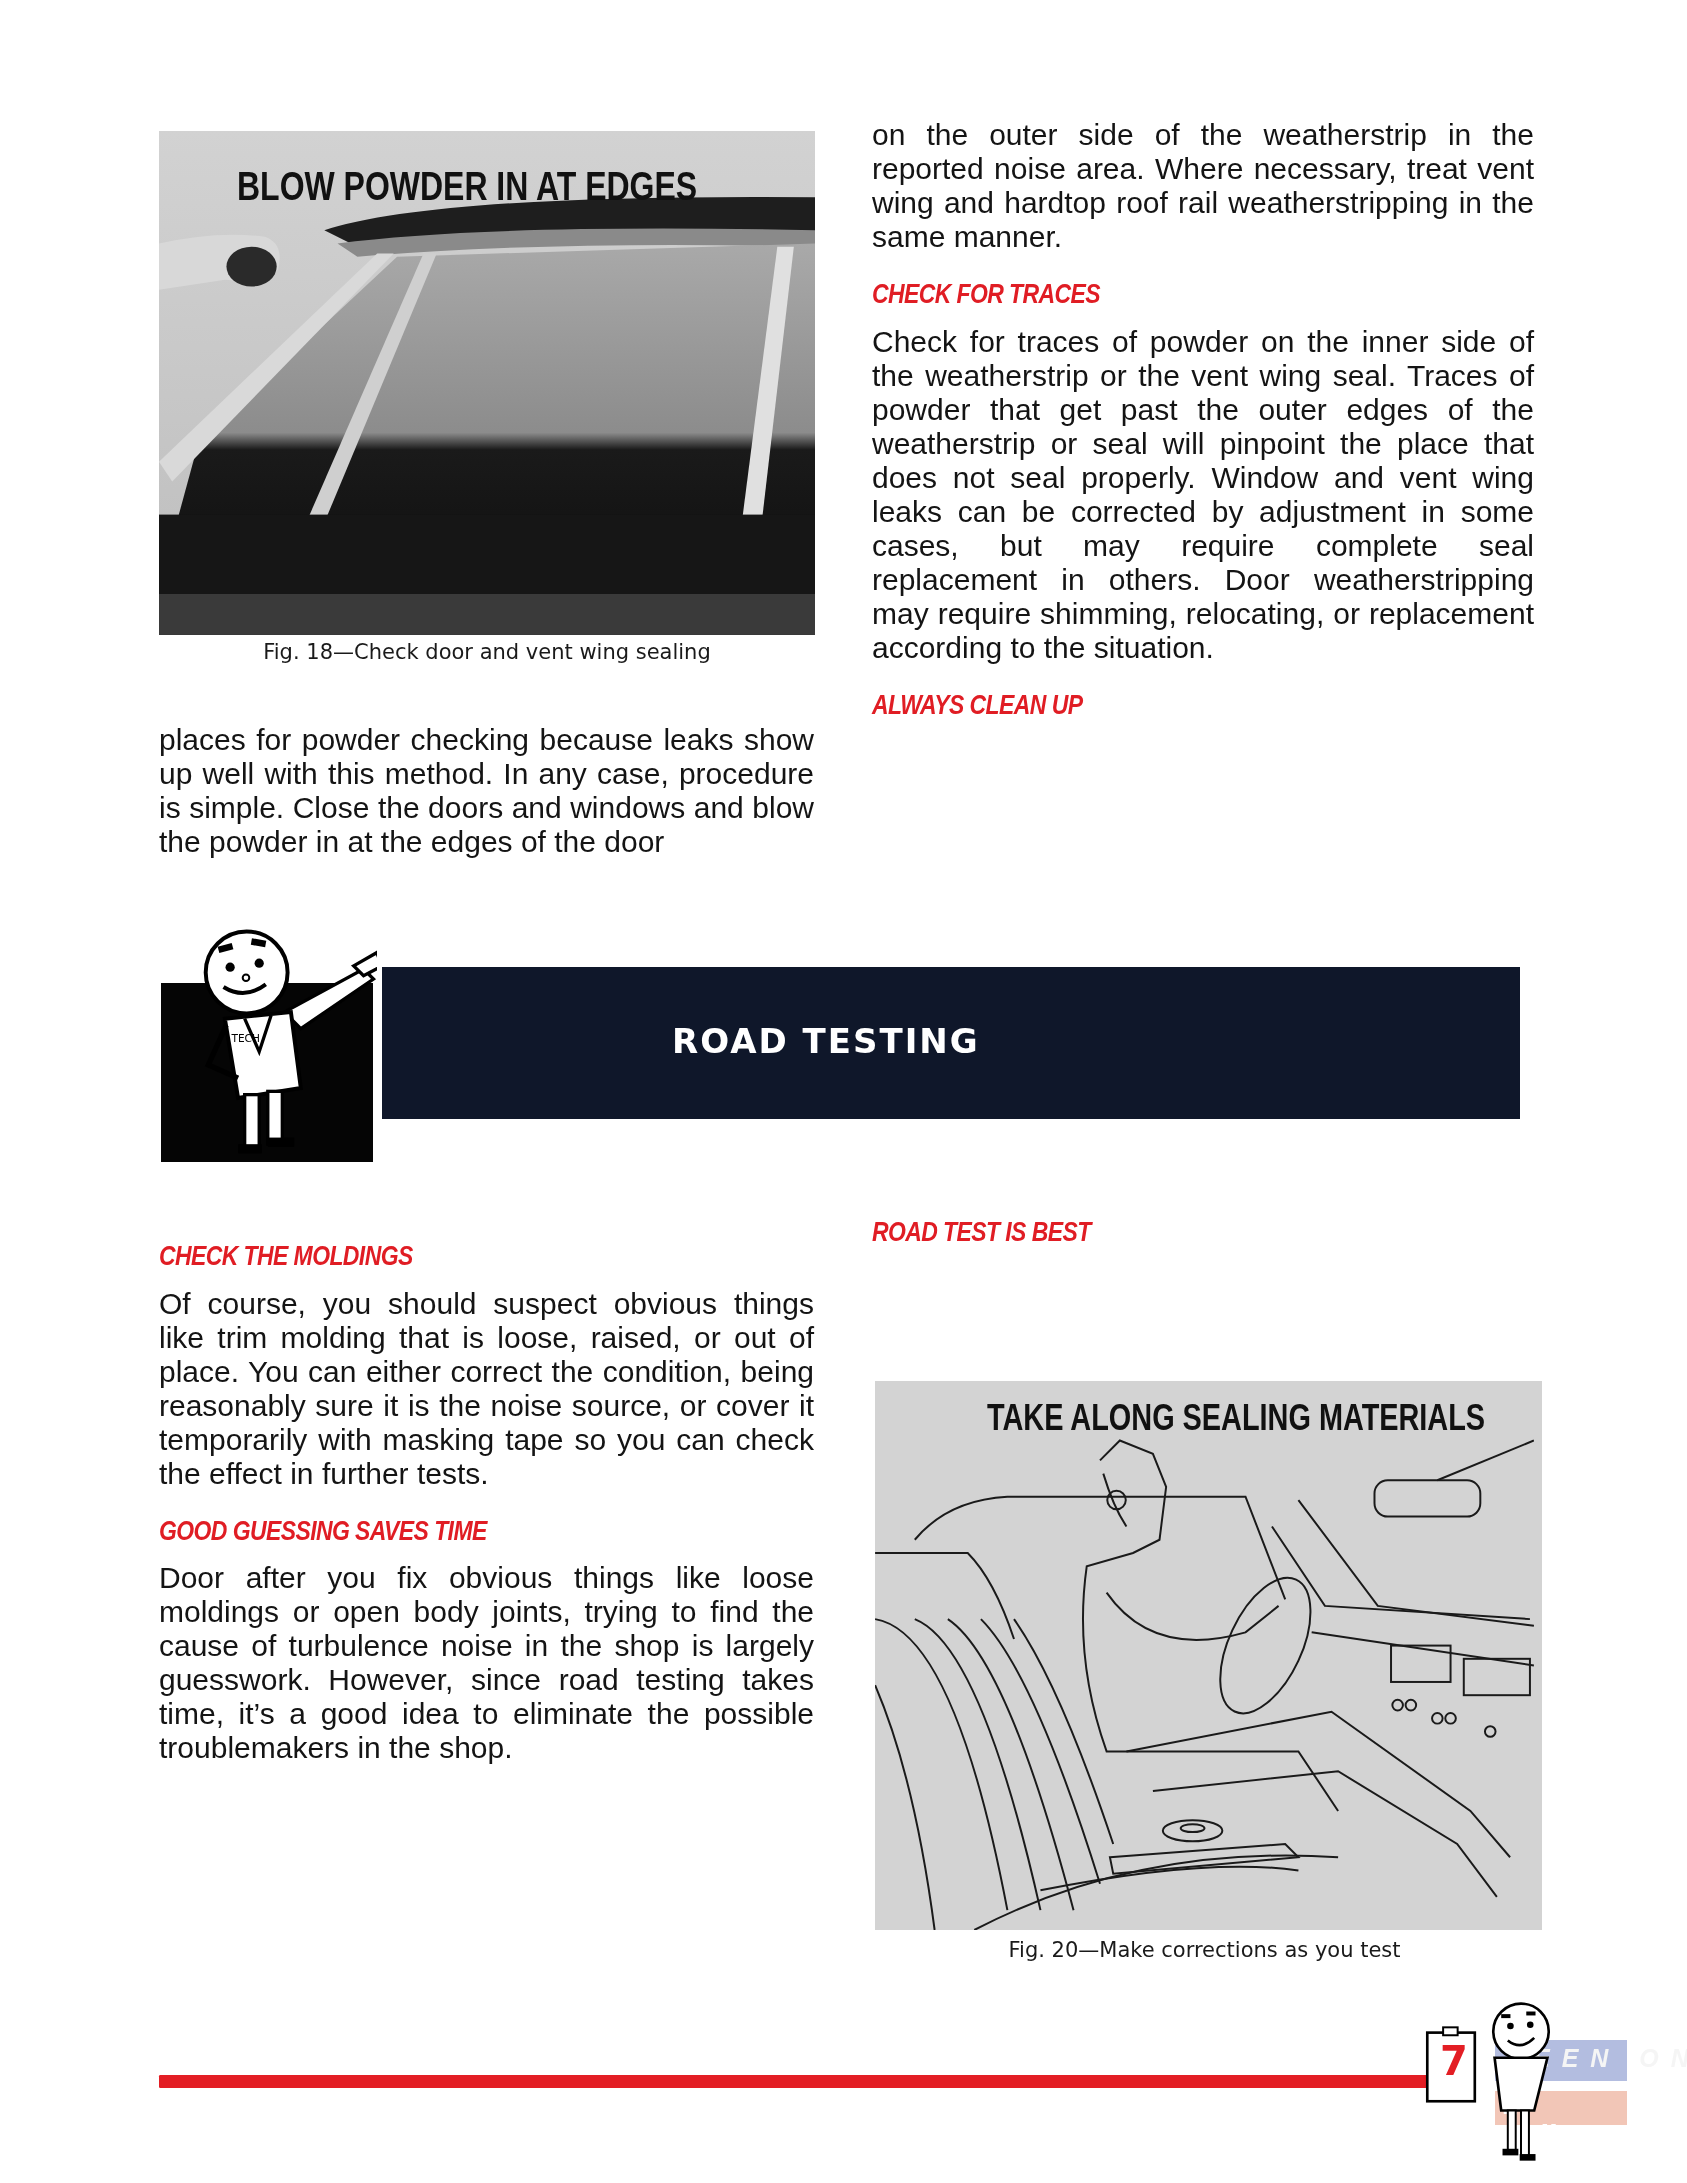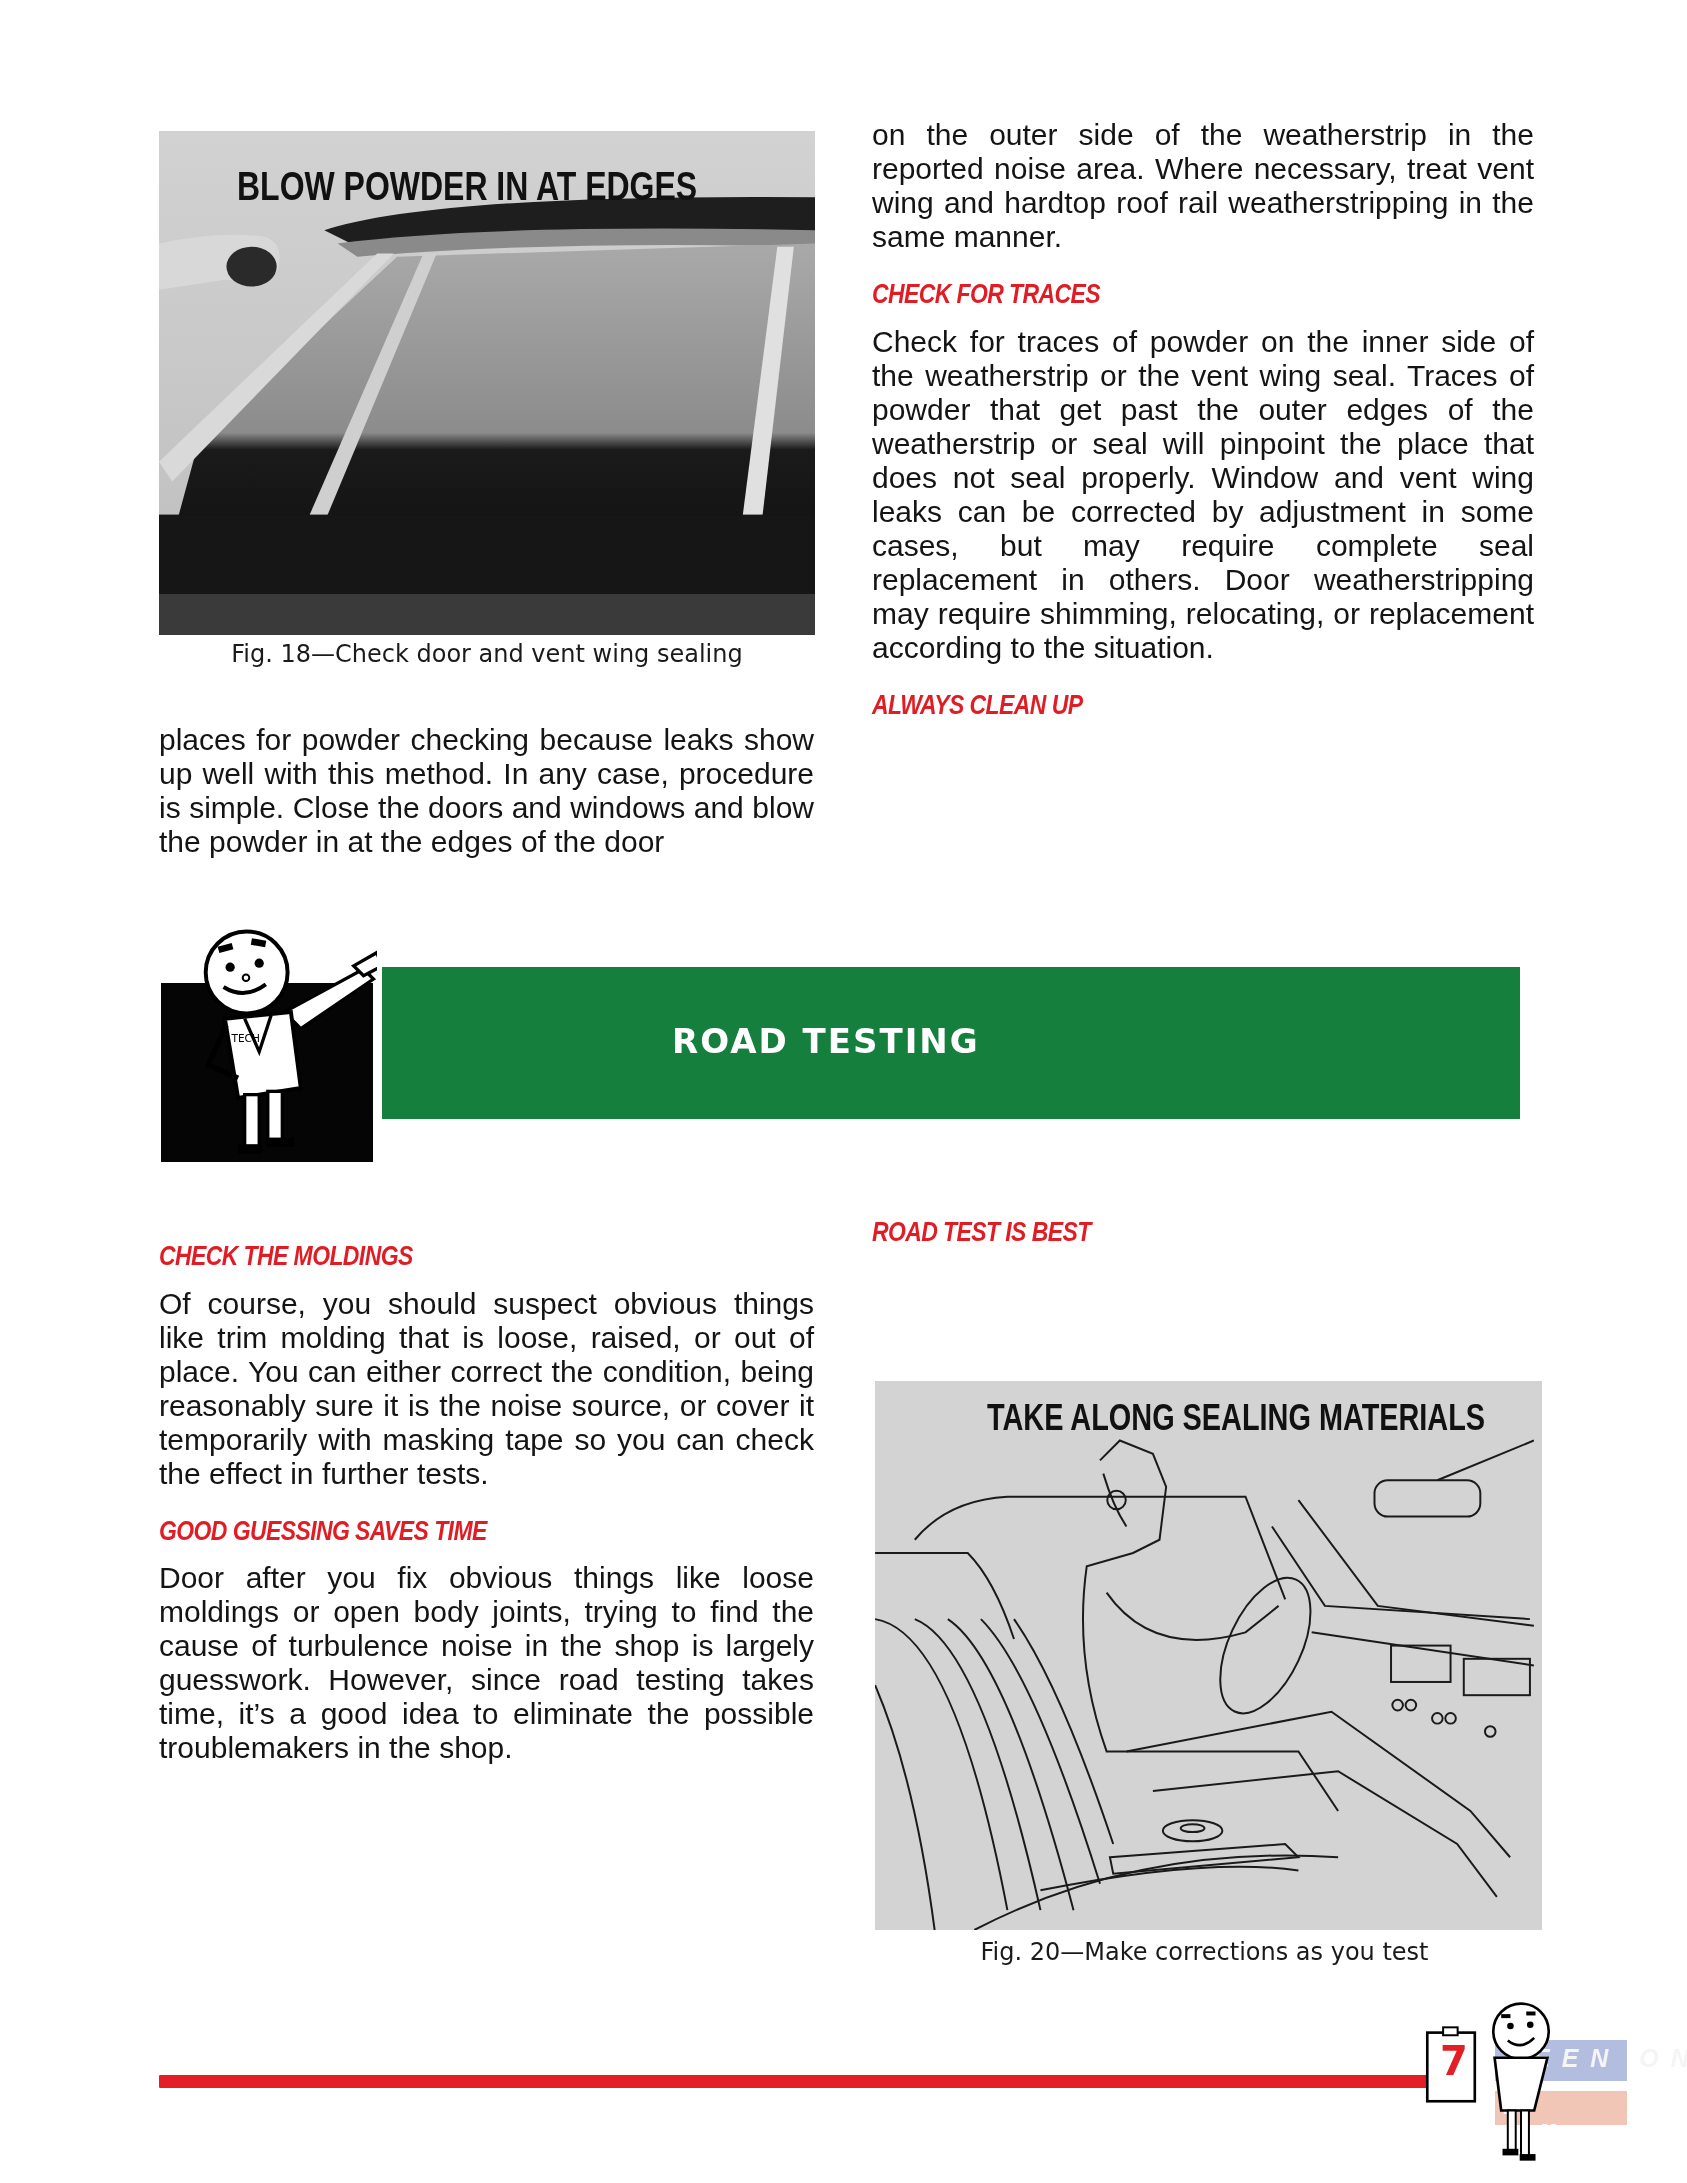--- a/index.html
+++ b/index.html
@@ -5,34 +5,34 @@
   html, body { margin: 0; padding: 0; background: #ffffff; }
   body { width: 1687px; height: 2183px; position: relative; overflow: hidden;
          font-family: "DejaVu Serif", "Liberation Serif", serif; color: #111; }
   .abs { position: absolute; }
 
   .body-text { font-family: Liberation Sans, sans-serif; font-size: 30px;
                line-height: 34px; text-align: justify; color: #141414; margin: 0; }
   .subhead { font-family: "Liberation Sans", "DejaVu Sans", sans-serif; font-weight: bold;
              font-style: italic; color: #e01d24; font-size: 28px; letter-spacing: -0.7px;
              transform: scaleX(0.82); transform-origin: left center; white-space: nowrap; margin: 0; }
-  .caption { font-family: "DejaVu Sans", "Liberation Sans", sans-serif; font-size: 24px;
+  .caption { font-family: "DejaVu Sans", "Liberation Sans", sans-serif; font-size: 21px;
              color: #1a1a1a; text-align: center; white-space: nowrap; }
 
   
   .photo18 { left: 159px; top: 131px; width: 656px; height: 504px; overflow: hidden;
              background: linear-gradient(180deg, #cfcfcf 0%, #c4c4c4 30%, #3a3a3a 60%, #1b1b1b 100%); }
   .photo-title { font-family: "Liberation Sans", "DejaVu Sans", sans-serif; font-weight: bold;
                  font-size: 41px; color: #111; white-space: nowrap; transform: scaleX(0.78);
                  transform-origin: left center; }
 
   
   .draw19 { left: 875px; top: 1381px; width: 659px; height: 549px; background: #d3d3d3; overflow: hidden; padding-left: 8px; }
 
-  .banner-red { left: 382px; top: 967px; width: 1138px; height: 152px; background: #15803d; }
+  .banner-red { left: 382px; top: 967px; width: 1138px; height: 152px; background: #0f172a; }
   .banner-title { font-family: "DejaVu Sans", "Liberation Sans", sans-serif; font-weight: bold;
                   font-size: 34px; color: #ffffff; letter-spacing: 2px; white-space: nowrap; }
   .banner-black { left: 161px; top: 983px; width: 212px; height: 179px; background: #050505; }
 
   .bottom-rule { left: 159px; top: 2075px; width: 1277px; height: 13.2px; background: #e31e24; border-radius: 1.3px; }
 </style>
 </head>
 <body>
 
 <div class="abs photo18">

